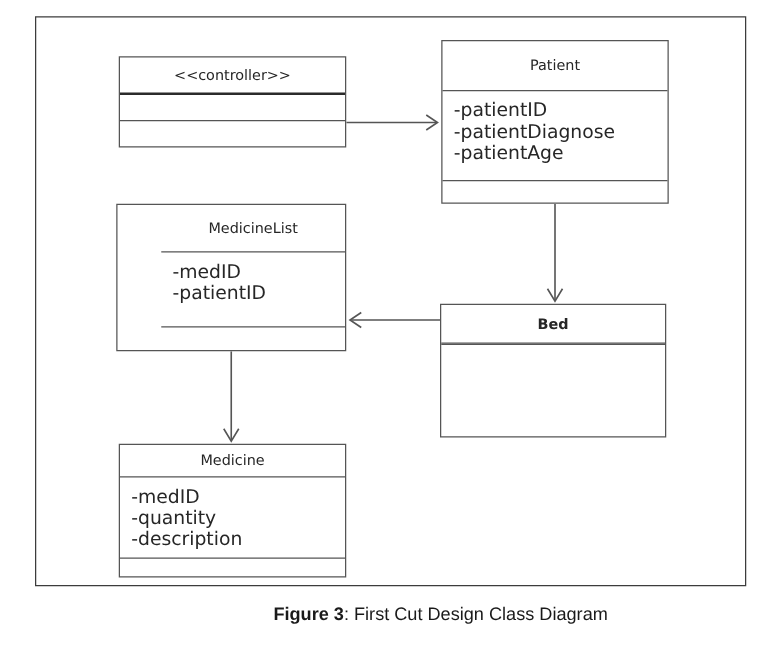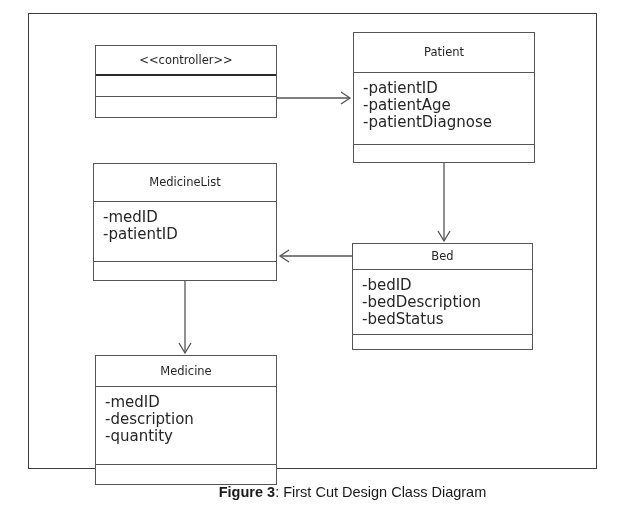--- a/index.html
+++ b/index.html
@@ -87,29 +87,29 @@
   
   #class-patienthandler { left: 95px;  top: 45px;  width: 182px; height: 73px; }
   #class-patienthandler .uml-name  { height: 50px; }
   #class-patienthandler .uml-ops   { height: 20px; }
   #class-patienthandler .uml-ops2  { height: 20px; }
 
   #class-patient        { left: 353px; top: 32px;  width: 182px; height: 131px; }
   #class-patient .uml-name { height: 39px; }
   #class-patient .uml-ops  { height: 17px; }
 
-  #class-medicinelist   { left: 93px;  top: 163px; width: 184px; height: 118px; }
+  #class-medicinelist   { left: 93px;  top: 163px; width: 184px; height: 118px; padding-left: 35px; }
   #class-medicinelist .uml-name { height: 37px; }
   #class-medicinelist .uml-ops  { height: 18px; }
 
   #class-bed            { left: 352px; top: 243px; width: 181px; height: 107px; }
-  #class-bed .uml-name { height: 30px; }
+  #class-bed .uml-name { height: 30px; font-weight: bold; }
   #class-bed .uml-ops  { height: 18px; }
 
-  #class-medicine       { left: 95px;  top: 355px; width: 182px; height: 130px; }
+  #class-medicine       { left: 95px;  top: 355px; width: 182px; height: 107px; }
   #class-medicine .uml-name { height: 30px; }
   #class-medicine .uml-ops  { height: 19px; }
 
   
   #figure-caption {
     position: absolute;
     left: 0;
     top: 484px;
     width: 617px;
     text-align: center;
@@ -163,22 +163,22 @@
     <div class="uml-ops uml-ops2"></div>
   </div>
 
   <div class="uml-class" id="class-patient">
     <div class="uml-name">
       <span class="cname">Patient</span>
     </div>
     <div class="divider"></div>
     <div class="uml-attrs">
       <div class="attr">-patientID</div>
+      <div class="attr">-patientDiagnose</div>
       <div class="attr">-patientAge</div>
-      <div class="attr">-patientDiagnose</div>
     </div>
     <div class="divider"></div>
     <div class="uml-ops"></div>
   </div>
 
   <div class="uml-class" id="class-medicinelist">
     <div class="uml-name">
       <span class="cname">MedicineList</span>
     </div>
     <div class="divider"></div>
@@ -188,38 +188,33 @@
     </div>
     <div class="divider"></div>
     <div class="uml-ops"></div>
   </div>
 
   <div class="uml-class" id="class-bed">
     <div class="uml-name">
       <span class="cname">Bed</span>
     </div>
     <div class="divider"></div>
-    <div class="uml-attrs">
-      <div class="attr">-bedID</div>
-      <div class="attr">-bedDescription</div>
-      <div class="attr">-bedStatus</div>
-    </div>
     <div class="divider"></div>
     <div class="uml-ops"></div>
   </div>
 
   <div class="uml-class" id="class-medicine">
     <div class="uml-name">
       <span class="cname">Medicine</span>
     </div>
     <div class="divider"></div>
     <div class="uml-attrs">
       <div class="attr">-medID</div>
+      <div class="attr">-quantity</div>
       <div class="attr">-description</div>
-      <div class="attr">-quantity</div>
     </div>
     <div class="divider"></div>
     <div class="uml-ops"></div>
   </div>
 
   <div id="figure-caption"><span class="fig-label">Figure 3</span><span>: </span><span>First Cut Design Class Diagram</span></div>
 
 </div>
 
 </body></html>

